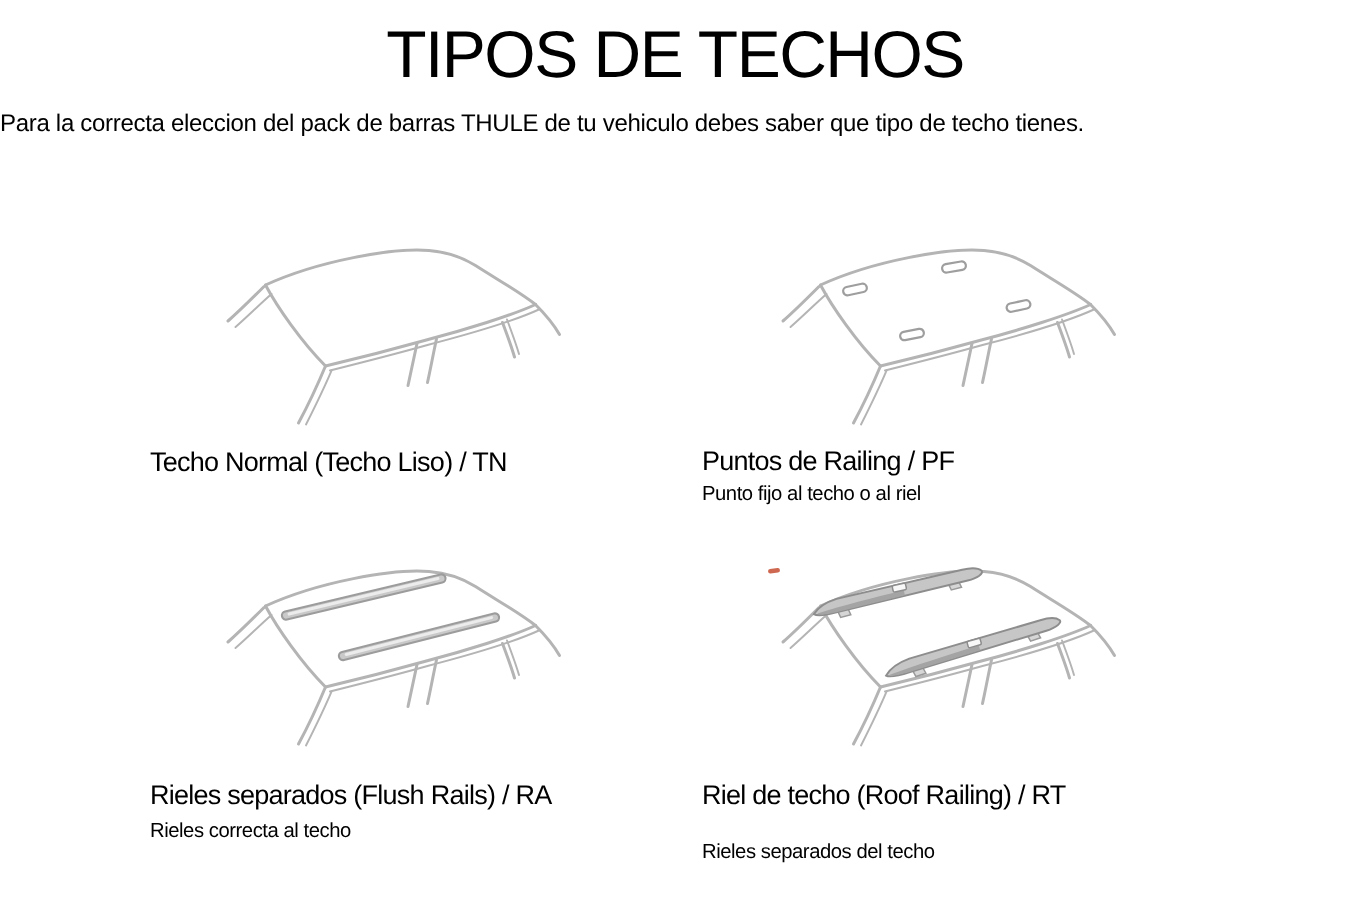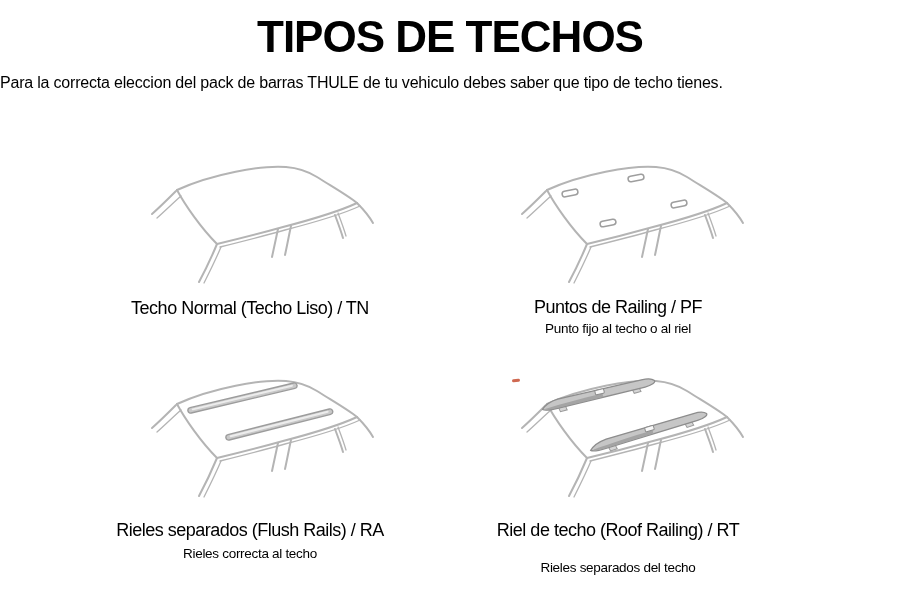--- a/index.html
+++ b/index.html
@@ -3,37 +3,37 @@
 <meta charset="utf-8">
 <style>
   html, body { margin:0; padding:0; }
   body {
     width:900px; height:600px; position:relative; overflow:hidden;
     background:#ffffff; color:#000000;
     font-family:"Liberation Sans", sans-serif;
   }
   .title {
     position:absolute; top:12px; left:0; width:900px; margin:0;
-    text-align:center; font-size:44px; font-weight:700; letter-spacing:-1px;
+    text-align:center; font-size:44px; font-weight:400; letter-spacing:-1px;
   }
   .intro {
     position:absolute; top:72px; left:0; width:900px;
     text-align:left; font-size:16px; line-height:22px; letter-spacing:-0.2px;
   }
   .illus { position:absolute; width:300px; height:150px; }
   #illus-tn { left:120px; top:150px; }
   #illus-pf { left:490px; top:150px; }
   #illus-ra { left:120px; top:364px; }
   #illus-rt { left:490px; top:364px; }
   .caption {
-    position:absolute; width:300px; text-align:center;
+    position:absolute; width:300px; 
     font-size:18px; line-height:23px; letter-spacing:-0.5px;
   }
   .subcaption {
-    position:absolute; width:300px; text-align:center;
+    position:absolute; width:300px; text-align:left;
     font-size:13.5px; line-height:17px; letter-spacing:-0.3px;
   }
   #cap-tn { left:100px; top:297px; }
   #cap-pf { left:468px; top:296px; }
   #sub-pf { left:468px; top:320px; }
   #cap-ra { left:100px; top:519px; }
   #sub-ra { left:100px; top:545px; }
   #cap-rt { left:468px; top:519px; }
   #sub-rt { left:468px; top:545px;margin-top:14px; }
   .artifact {

